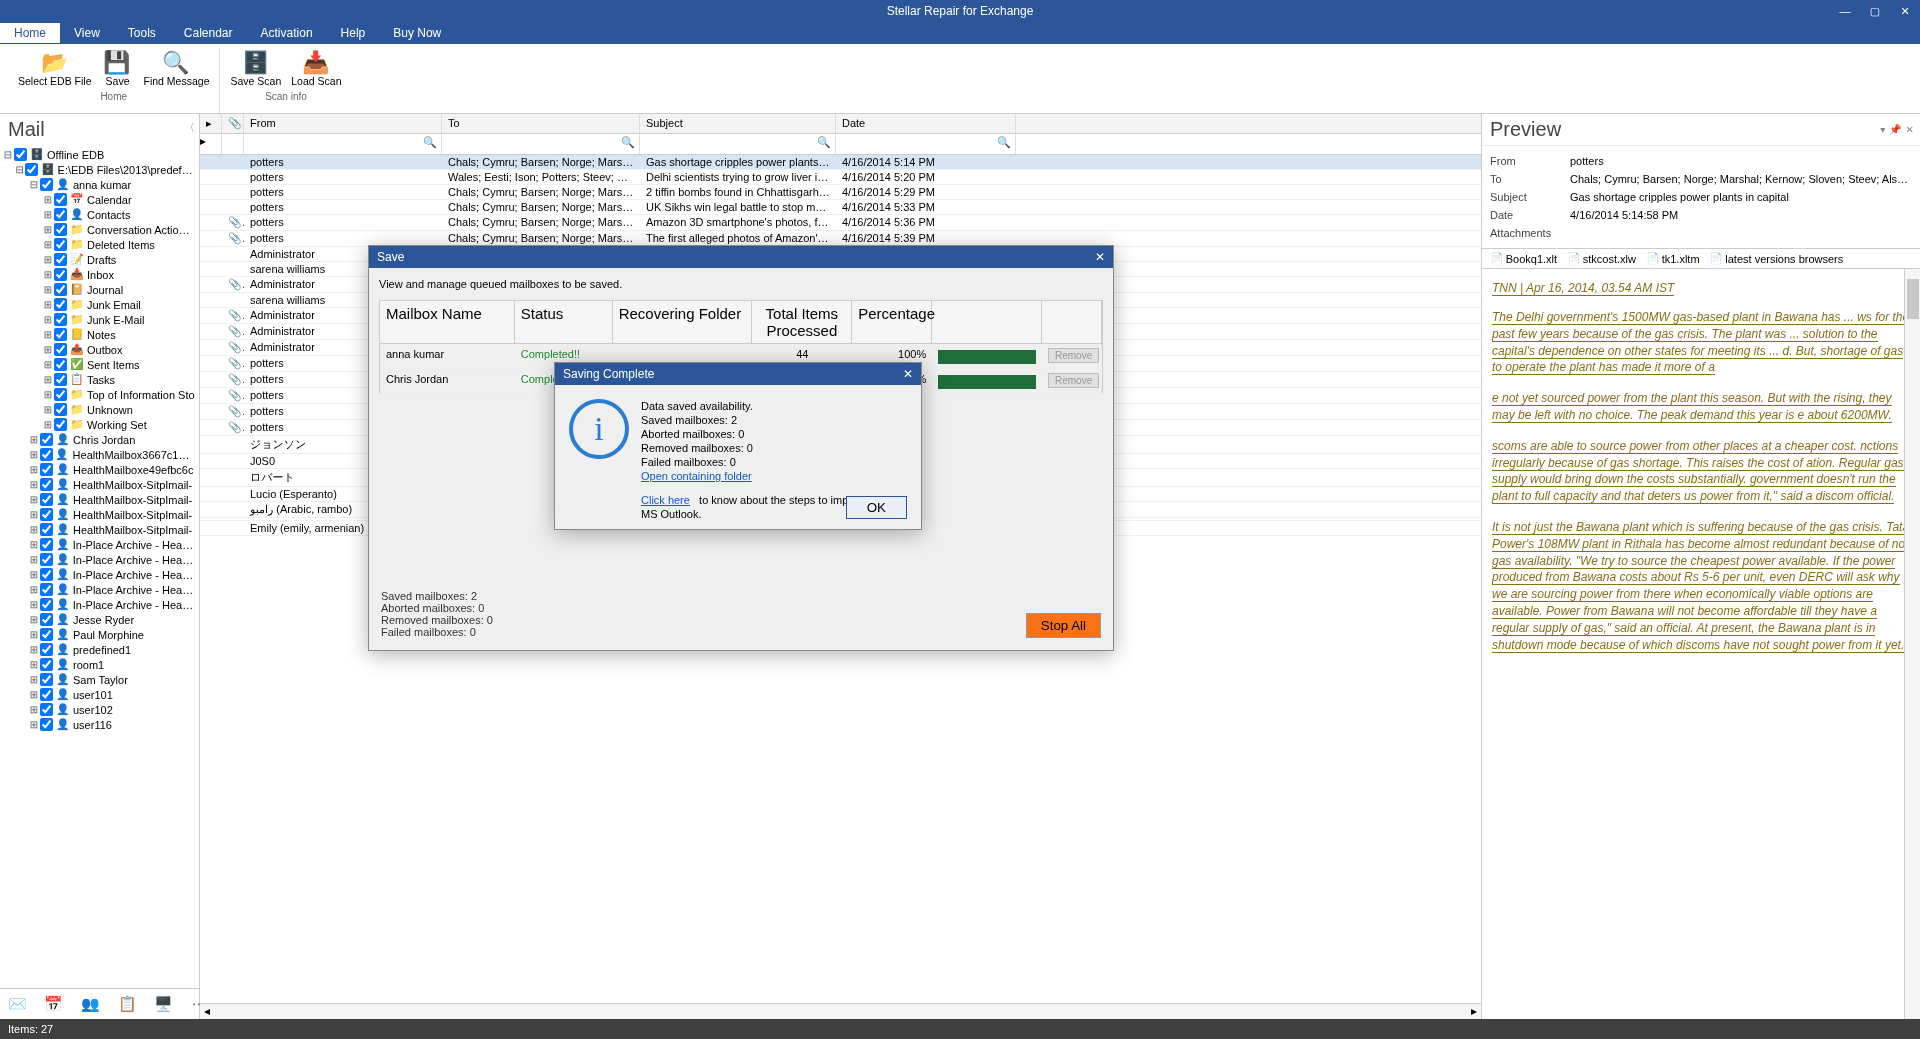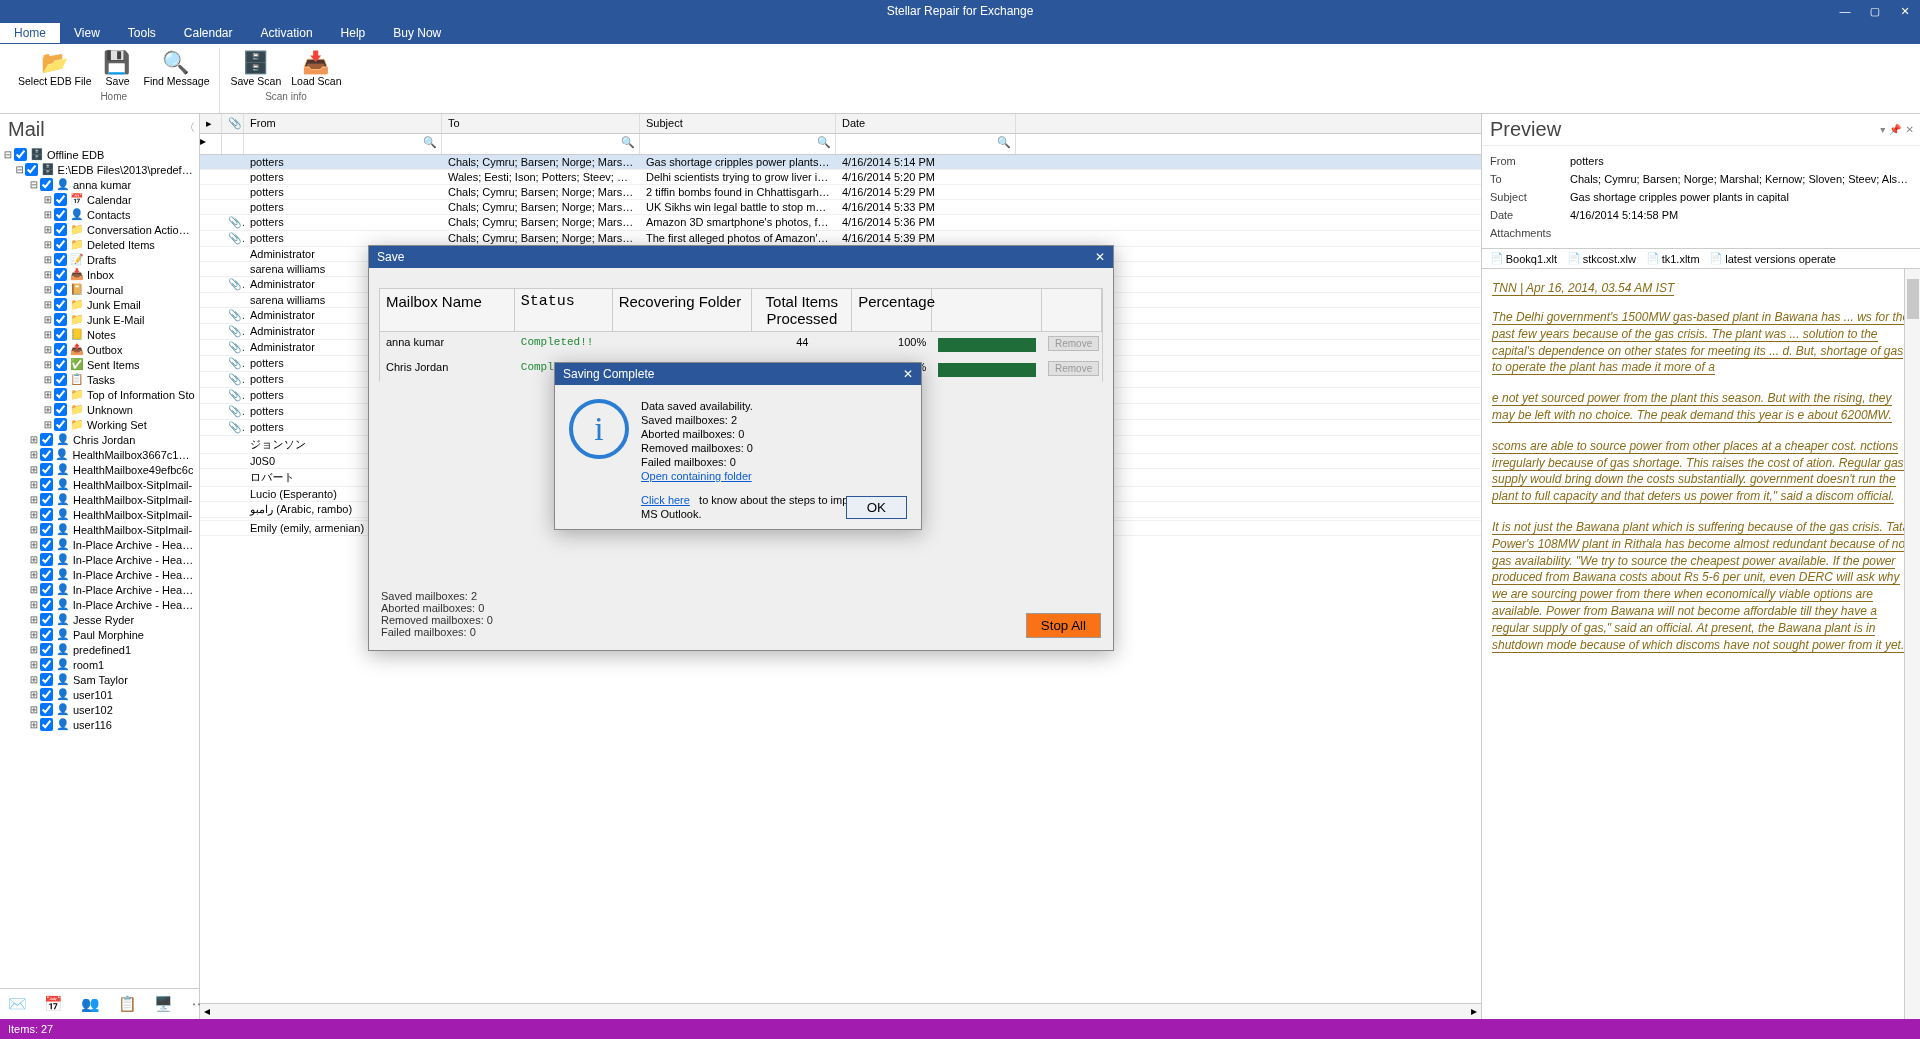--- a/index.html
+++ b/index.html
@@ -76,34 +76,34 @@
 .preview-table .value { flex: 1; overflow: hidden; text-overflow: ellipsis; white-space: nowrap; }
 .preview-attach { border-top: 1px solid #ccc; border-bottom: 1px solid #ccc; display: flex; padding: 3px 8px; gap: 10px; font-size: 11px; align-items: center; position: relative; }
 .preview-attach .attach-item { display: flex; align-items: center; gap: 2px; }
 .preview-body { flex: 1; padding: 12px 10px; overflow: hidden; position: relative; }
 .preview-body .article-head { font-style: italic; color: #8a6d1a; border-bottom: 1px solid #8a6d1a; display: inline; }
 .preview-body .article-text { font-style: italic; color: #8a6d1a; margin-top: 14px; line-height: 1.4; }
 .preview-body .article-text span { border-bottom: 1px solid #8a6d1a; }
 .preview-body .vscroll { position: absolute; right: 0; top: 0; width: 16px; height: 100%; background: #f5f5f5; border-left: 1px solid #ccc; }
 .preview-body .vscroll .thumb { position: absolute; top: 10px; left: 2px; width: 12px; height: 40px; background: #c8c8c8; }
 
-.statusbar { height: 20px; background: #a21caf; color: #fff; display: flex; align-items: center; padding: 0 8px; font-size: 11px; }
+.statusbar { height: 20px; background: #404040; color: #fff; display: flex; align-items: center; padding: 0 8px; font-size: 11px; }
 
 
 .dialog { position: fixed; background: #e8e8e8; border: 1px solid #888; box-shadow: 0 4px 20px rgba(0,0,0,0.3); }
 .dialog .dlg-title { background: #2b579a; color: #fff; padding: 4px 8px; font-size: 12px; display: flex; justify-content: space-between; align-items: center; }
 .dialog .dlg-title .close { cursor: pointer; font-size: 12px; }
 .dialog .dlg-body { padding: 10px; font-size: 11px; }
 .save-dlg { left: 368px; top: 245px; width: 746px; height: 406px; background: #efefef; }
 .save-tbl-head { display: flex; background: #f5f5f5; border: 1px solid #ccc; margin-top: 10px; }
 .save-tbl-head .c { padding: 4px 6px; border-right: 1px solid #ccc; font-size: 15px; }
 .save-tbl-row { display:flex; border-left:1px solid #ccc; border-right:1px solid #ccc; border-bottom:1px solid #eee; }
 .save-tbl-row .c { padding: 4px 6px; font-size: 11px; }
 .save-col-name { width: 135px; }
-.save-col-status { width: 98px; font-family: Liberation Mono, monospace; }
+.save-col-status { width: 98px; }
 .save-col-folder { width: 140px; }
 .save-col-items { width: 100px; text-align: center; }
 .save-col-pct { width: 80px; text-align: right; padding-right: 12px; }
 .save-col-bar { width: 110px; }
 .save-col-btn { width: 60px; }
 .progress-bar { background: #1f6e3a; height: 14px; width: 100%; margin-top: 2px; }
 .btn-remove { background: #e0e0e0; border: 1px solid #bbb; padding: 1px 6px; font-size: 10px; color: #999; }
 .save-summary { position: absolute; bottom: 12px; left: 12px; font-size: 11px; color: #333; }
 .btn-stopall { position: absolute; bottom: 12px; right: 12px; padding: 4px 14px; border: 1px solid #999; background: #f97316; cursor: pointer; }
 .status-complete { color: #1f8a34; }
@@ -701,21 +701,21 @@
         <span class="attach-item">
           <span>📄</span>
           <span>stkcost.xlw</span>
         </span>
         <span class="attach-item">
           <span>📄</span>
           <span>tk1.xltm</span>
         </span>
         <span class="attach-item">
           <span>📄</span>
-          <span>latest versions operate</span>
+          <span>latest versions browsers</span>
         </span>
         <div><span style="flex:1"></span></div>
       </div>
     <div class="preview-body">
       <span class="article-head">TNN | Apr 16, 2014, 03.54 AM IST</span>
       <div id="article">
           <div class="article-text"><span>The Delhi government's 1500MW gas-based plant in Bawana has ... ws for the past few years because of the gas crisis. The plant was ... solution to the capital's dependence on other states for meeting its ... d. But, shortage of gas to operate the plant has made it more of a</span></div>
           <div class="article-text"><span>e not yet sourced power from the plant this season. But with the rising, they may be left with no choice. The peak demand this year is e about 6200MW.</span></div>
           <div class="article-text"><span>scoms are able to source power from other places at a cheaper cost. nctions irregularly because of gas shortage. This raises the cost of ation. Regular gas supply would bring down the costs substantially. government doesn't run the plant to full capacity and that deters us power from it," said a discom official.</span></div>
           <div class="article-text"><span>It is not just the Bawana plant which is suffering because of the gas crisis. Tata Power's 108MW plant in Rithala has become almost redundant because of no gas availability. "We try to source the cheapest power available. If the power produced from Bawana costs about Rs 5-6 per unit, even DERC will ask why we are sourcing power from there when economically viable options are available. Power from Bawana will not become affordable till they have a regular supply of gas," said an official. At present, the Bawana plant is in shutdown mode because of which discoms have not sought power from it yet.</span></div>
@@ -731,20 +731,21 @@
 <div class="statusbar">
   <span>Items: 27</span>
 </div>
 
 <div class="dialog save-dlg">
   <div class="dlg-title">
     <span>Save</span>
     <span class="close">✕</span>
   </div>
   <div class="dlg-body">
+    <div>View and manage queued mailboxes to be saved.</div>
     <div class="save-tbl-head">
       <div class="c save-col-name">Mailbox Name</div>
       <div class="c save-col-status">Status</div>
       <div class="c save-col-folder">Recovering Folder</div>
       <div class="c save-col-items">Total Items Processed</div>
       <div class="c save-col-pct">Percentage</div>
       <div class="c save-col-bar"></div>
       <div class="c save-col-btn"></div>
     </div>
     <div id="save-rows">

